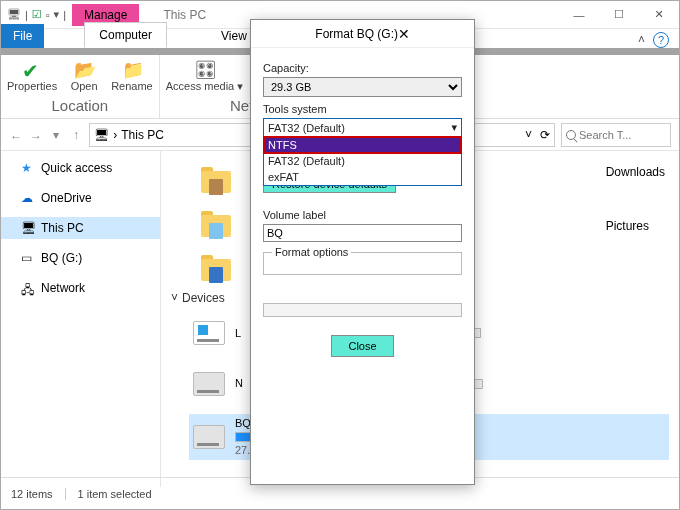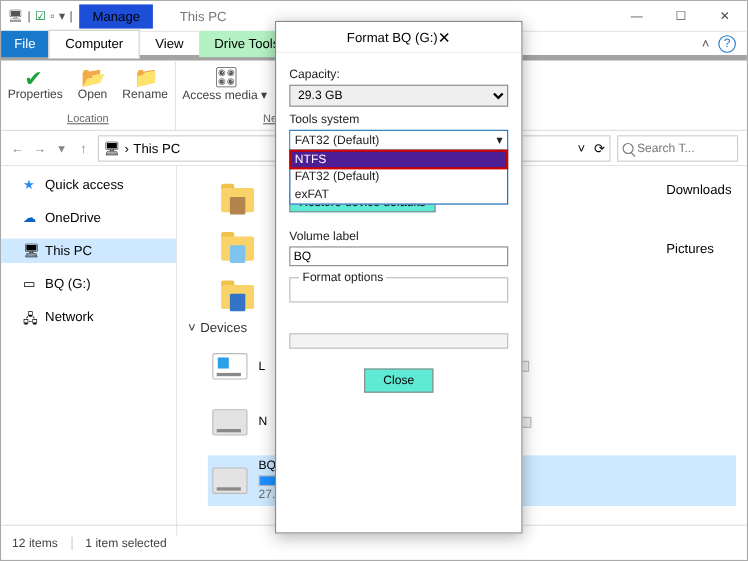--- a/index.html
+++ b/index.html
@@ -1,34 +1,34 @@
 <!DOCTYPE html>
 <html><head>
 <meta charset="utf-8">
 <style>
 * { box-sizing: border-box; margin: 0; padding: 0; font-family: "Segoe UI", Tahoma, sans-serif; }
 body { background: #fff; width: 680px; height: 510px; position: relative; overflow: hidden; border: 1px solid #aaa; }
 .titlebar { height: 28px; display: flex; align-items: center; background: #fff; border-bottom: 1px solid #e5e5e5; }
 .titlebar .small-icons { display: flex; gap: 4px; padding: 0 6px; align-items: center; font-size: 11px; color:#555;}
-.titlebar .tab-contextual { background: #1d4ed8; padding: 4px 12px; font-size: 12px; }
+.titlebar .tab-contextual { background: #ec4899; padding: 4px 12px; font-size: 12px; }
 .titlebar .title { flex: 1; padding-left: 24px; font-size: 12px; color: #777; }
 .titlebar .win-controls { display: flex; }
 .titlebar .win-controls div { width: 40px; height: 28px; display:flex; align-items:center; justify-content:center; font-size:11px; color:#555;}
-.menubar { height: 26px; display: flex; align-items: center; border-bottom: 5px solid #a3a3a3; font-size: 12px; }
+.menubar { height: 26px; display: flex; align-items: flex-end; border-bottom: 7px solid #a3a3a3; font-size: 12px; gap: 40px; }
 .menubar .file-tab { background: #1979ca; color: #fff; padding: 5px 12px; }
 .menubar .tab { padding: 5px 14px; border-right: 0; }
 .menubar .tab.active { border: 1px solid #ccc; border-bottom: 1px solid #fff; background: #fff; }
 .menubar .tab.tools { background: #b4f2c4; }
 .menubar .spacer { flex: 1; }
 .menubar .right-controls{ display:flex; align-items:center; gap:8px; padding-right:10px; color:#555;}
 .help-circle{ width:16px;height:16px;border:1px solid #1979ca;border-radius:50%;color:#1979ca;font-size:11px;display:flex;align-items:center;justify-content:center;}
 .ribbon { height: 64px; border-bottom: 1px solid #ddd; display: flex; font-size: 11px; color: #444; }
 .ribbon .group { border-right: 1px solid #e3e3e3; padding: 4px 6px; display:flex; flex-direction:column; align-items:center; justify-content:flex-end;}
 .ribbon .group .items { display:flex; gap:8px; align-items:flex-start; height:44px;}
-.ribbon .group .label { font-size: 10px; color:#666;text-decoration:underline; }
+.ribbon .group .label { font-size: 15px; color:#666; }
 .ribbon .btn { display:flex; flex-direction:column; align-items:center; gap:1px; font-size:11px; min-width:38px;}
 .ribbon .btn .icon { width:20px;height:20px; }
 .addrbar { height: 32px; display:flex; align-items:center; gap:6px; padding:0 8px; border-bottom:1px solid #e5e5e5; font-size:12px;}
 .addrbar .nav-arrow { color:#888; width:14px; text-align:center;}
 .addrbar .breadcrumb { flex:1; border:1px solid #ccc; height:24px; display:flex; align-items:center; padding:0 4px; gap:4px;}
 .addrbar .search { width:110px; border:1px solid #ccc; height:24px; display:flex; align-items:center; padding:0 4px; color:#777; font-size:11px; gap:3px;}
 .content { display:flex; height: calc(510px - 28px - 26px - 64px - 32px - 24px); }
 .sidebar { width: 160px; border-right:1px solid #e5e5e5; padding:6px 0; font-size:12px;}
 .sidebar .item { padding:4px 8px 4px 20px; display:flex; align-items:center; gap:6px;}
 .sidebar .item.selected { background:#cde8ff; }

